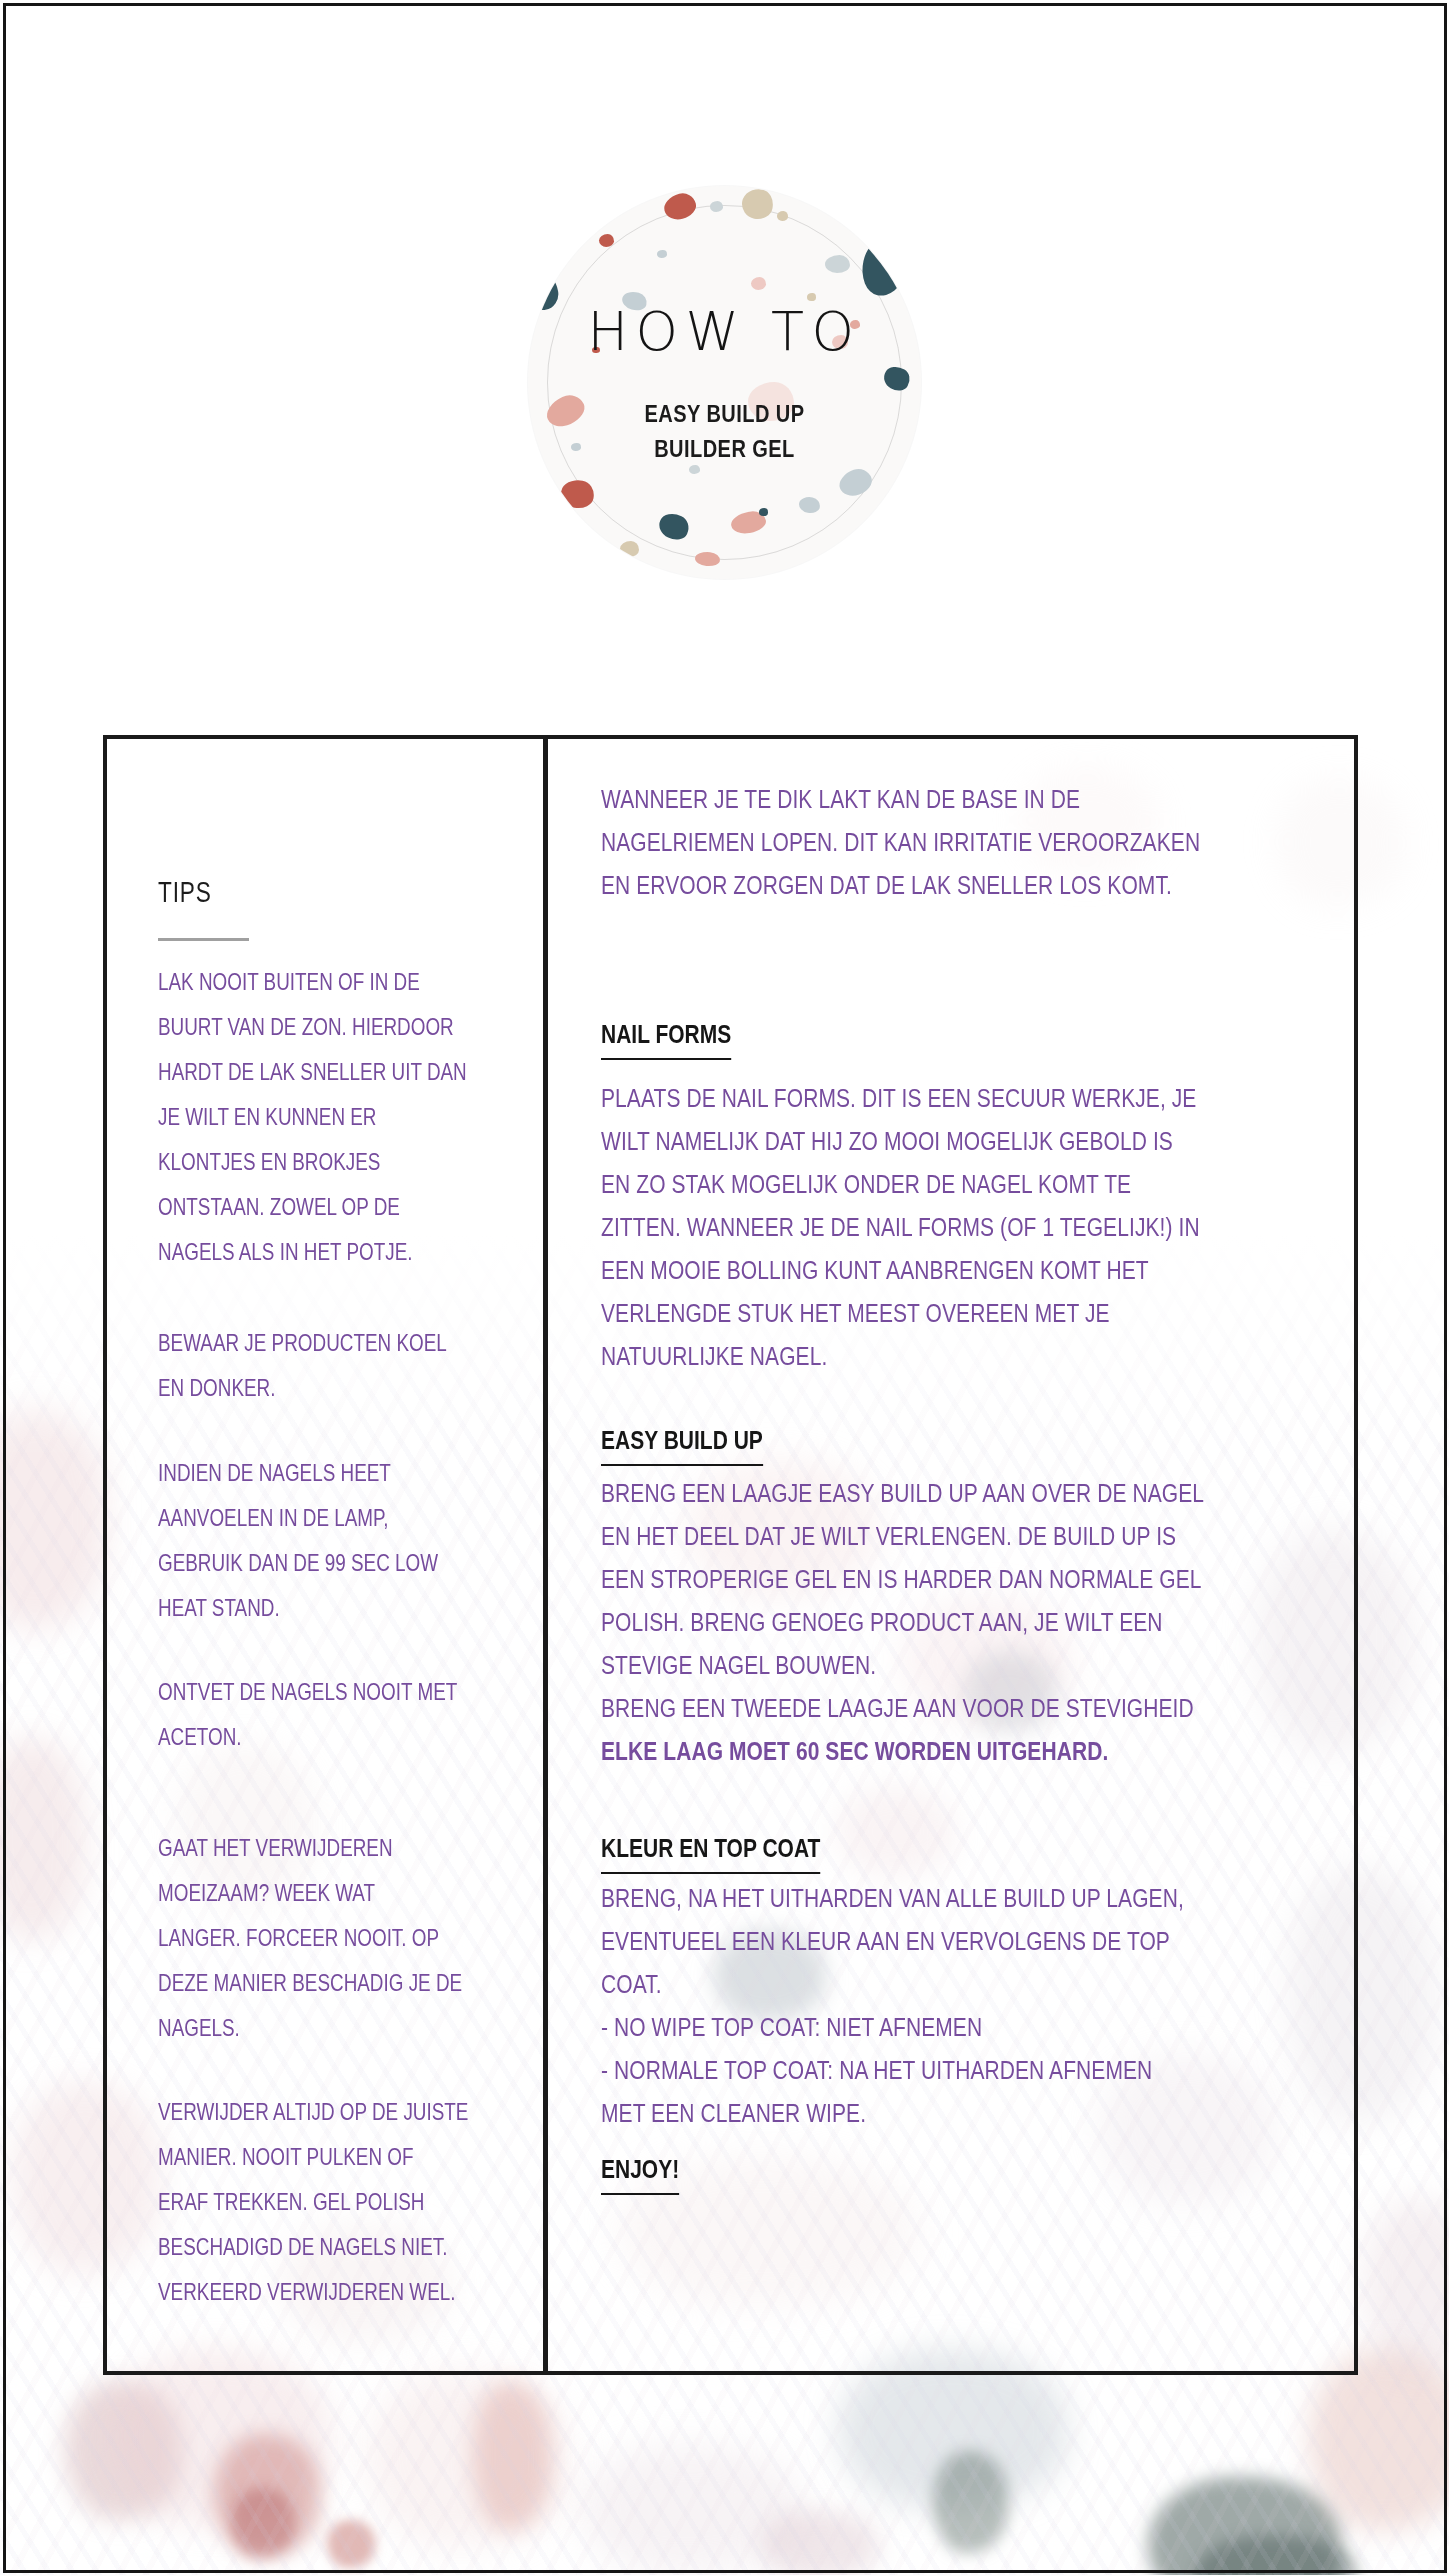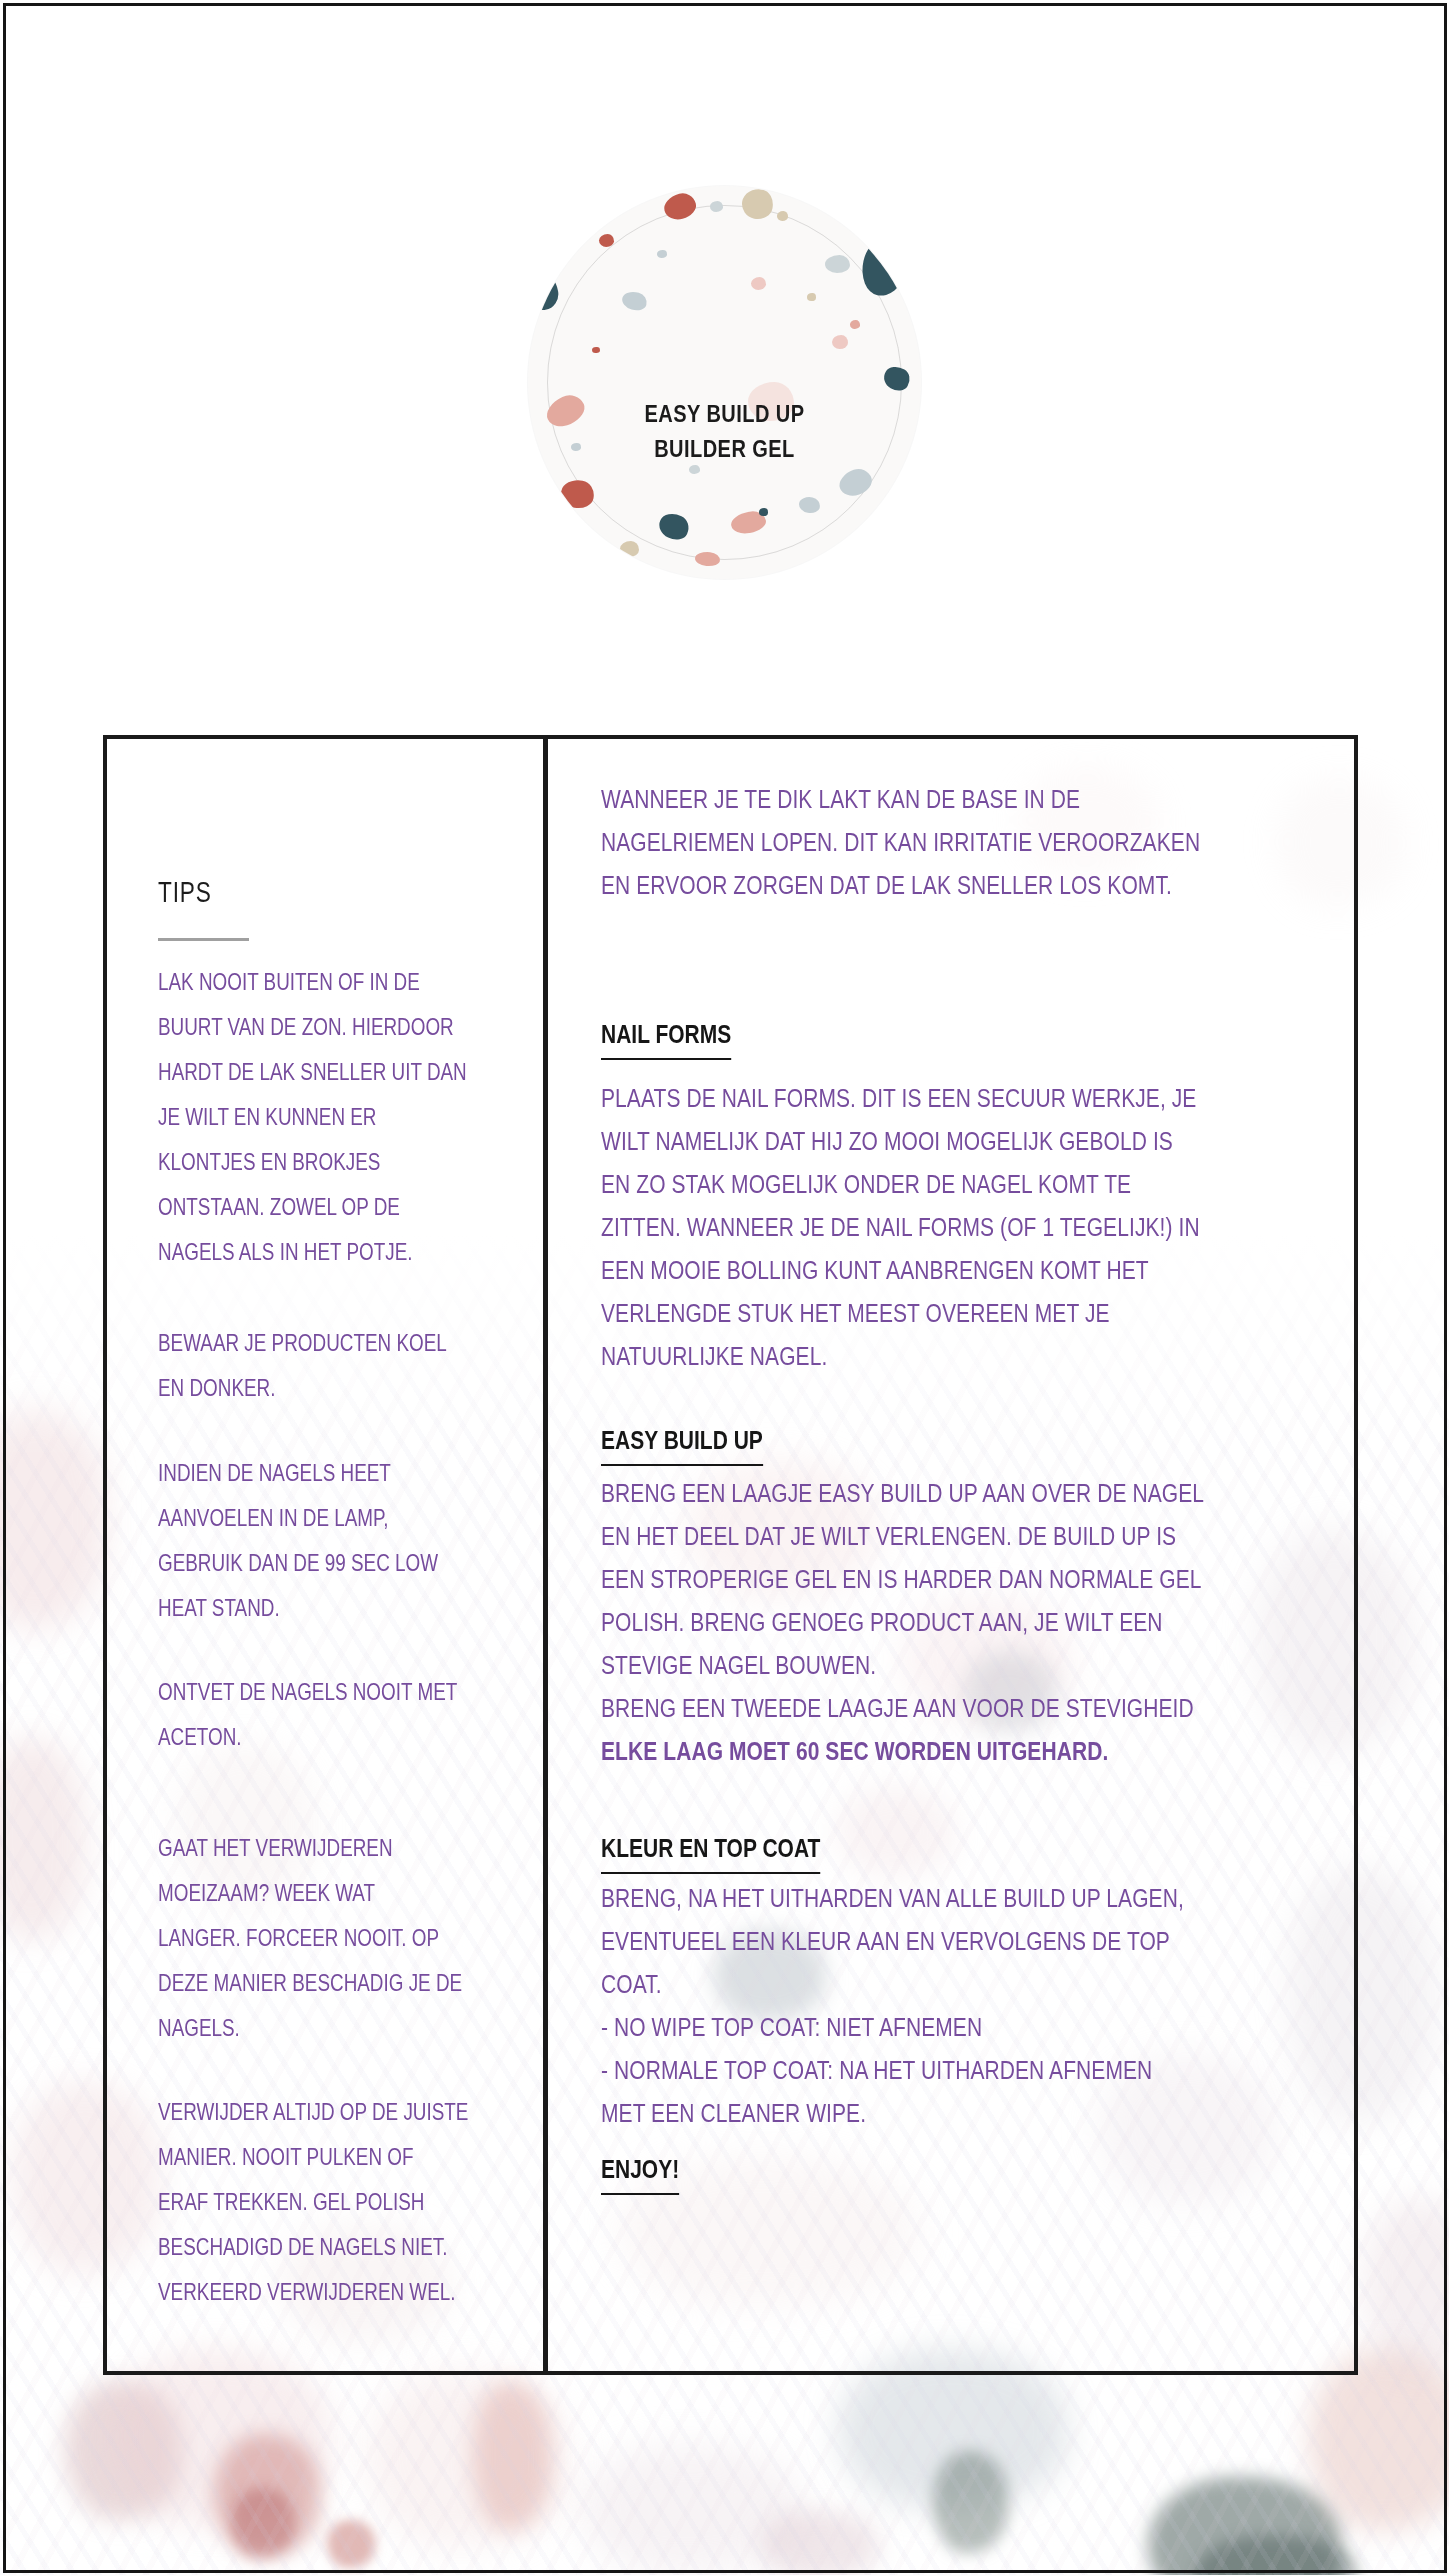--- a/index.html
+++ b/index.html
@@ -131,20 +131,21 @@
         <div class="chip" style="left: 92px; top: 355px; width: 19.3px; height: 16px; background: rgb(215, 202, 176); transform: rotate(0deg); border-radius: 58% 42% 52% 48% / 50% 55% 45% 50%;"></div>
         <div class="chip" style="left: 167px; top: 366px; width: 25px; height: 14px; background: rgb(227, 169, 158); transform: rotate(5deg); border-radius: 58% 42% 52% 48% / 50% 55% 45% 50%;"></div>
         <div class="chip" style="left: 129px; top: 64px; width: 9.7px; height: 7.5px; background: rgb(196, 207, 212); transform: rotate(0deg); border-radius: 58% 42% 52% 48% / 50% 55% 45% 50%;"></div>
         <div class="chip" style="left: 279px; top: 107px; width: 8.6px; height: 7.5px; background: rgb(215, 202, 176); transform: rotate(0deg); border-radius: 58% 42% 52% 48% / 50% 55% 45% 50%;"></div>
         <div class="chip" style="left: 64px; top: 161px; width: 7.5px; height: 6.4px; background: rgb(191, 90, 76); transform: rotate(0deg); border-radius: 58% 42% 52% 48% / 50% 55% 45% 50%;"></div>
         <div class="chip" style="left: 322px; top: 134px; width: 9.7px; height: 8.6px; background: rgb(227, 169, 158); transform: rotate(0deg); border-radius: 58% 42% 52% 48% / 50% 55% 45% 50%;"></div>
         <div class="chip" style="left: 161px; top: 279px; width: 10.7px; height: 8.6px; background: rgb(204, 213, 216); transform: rotate(0deg); border-radius: 58% 42% 52% 48% / 50% 55% 45% 50%;"></div>
         <div class="chip" style="left: 231px; top: 322px; width: 8.6px; height: 7.5px; background: rgb(51, 85, 96); transform: rotate(0deg); border-radius: 58% 42% 52% 48% / 50% 55% 45% 50%;"></div>
         <div class="chip" style="left: 43px; top: 257px; width: 9.7px; height: 7.5px; background: rgb(196, 207, 212); transform: rotate(0deg); border-radius: 58% 42% 52% 48% / 50% 55% 45% 50%;"></div>
       </div>
+    <div class="logo-title">HOW TO</div>
     <div class="logo-subtitle">
       <div>EASY BUILD UP</div>
       <div>BUILDER GEL</div>
     </div>
   </div>
 
   <div class="content-box">
 
     <div class="tips-col">
       <div class="tips-heading">TIPS</div>

